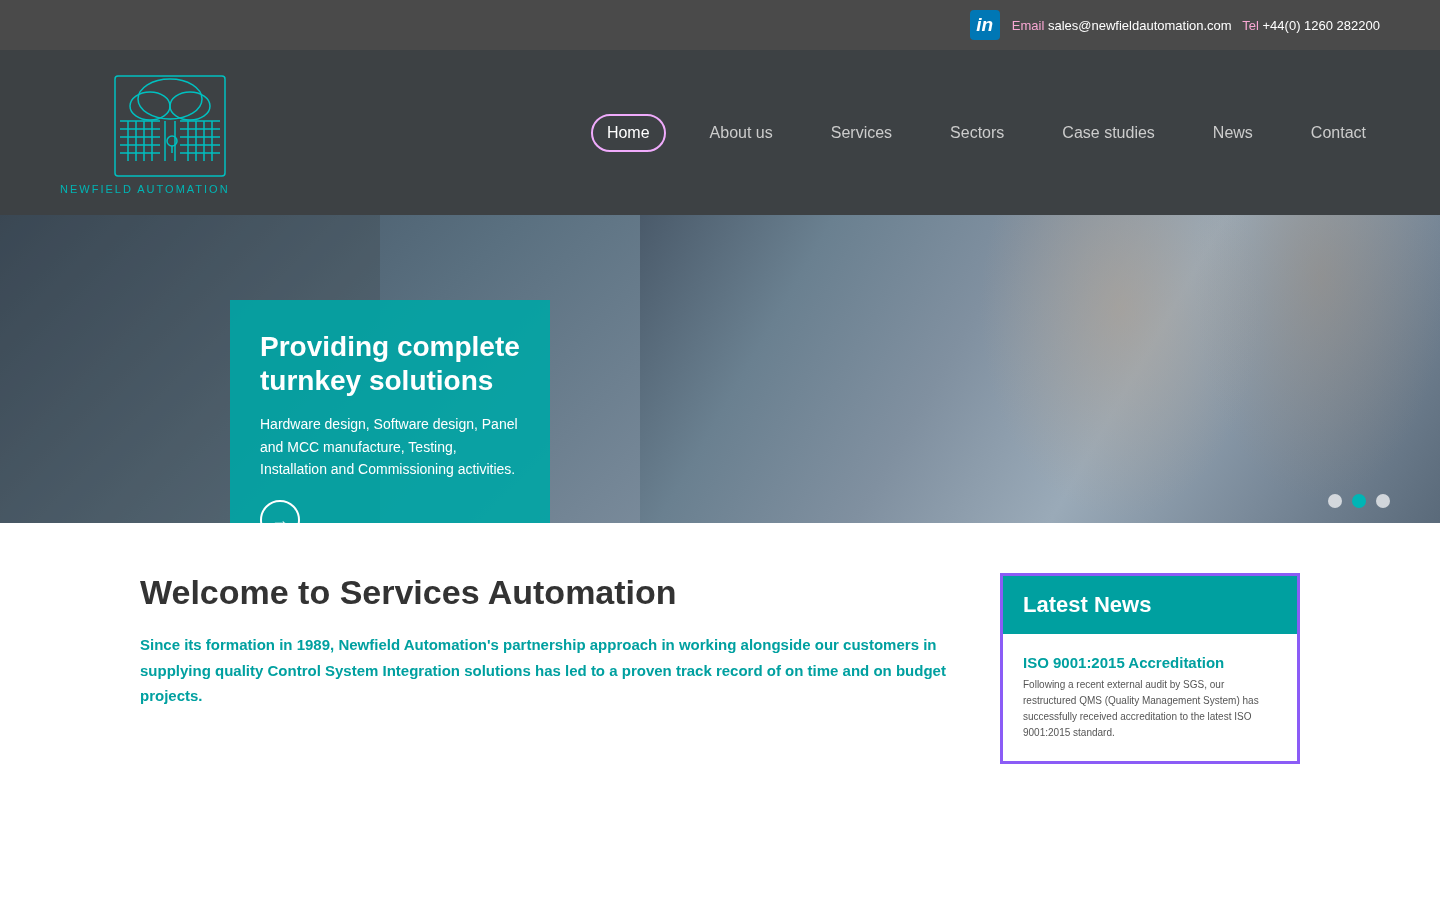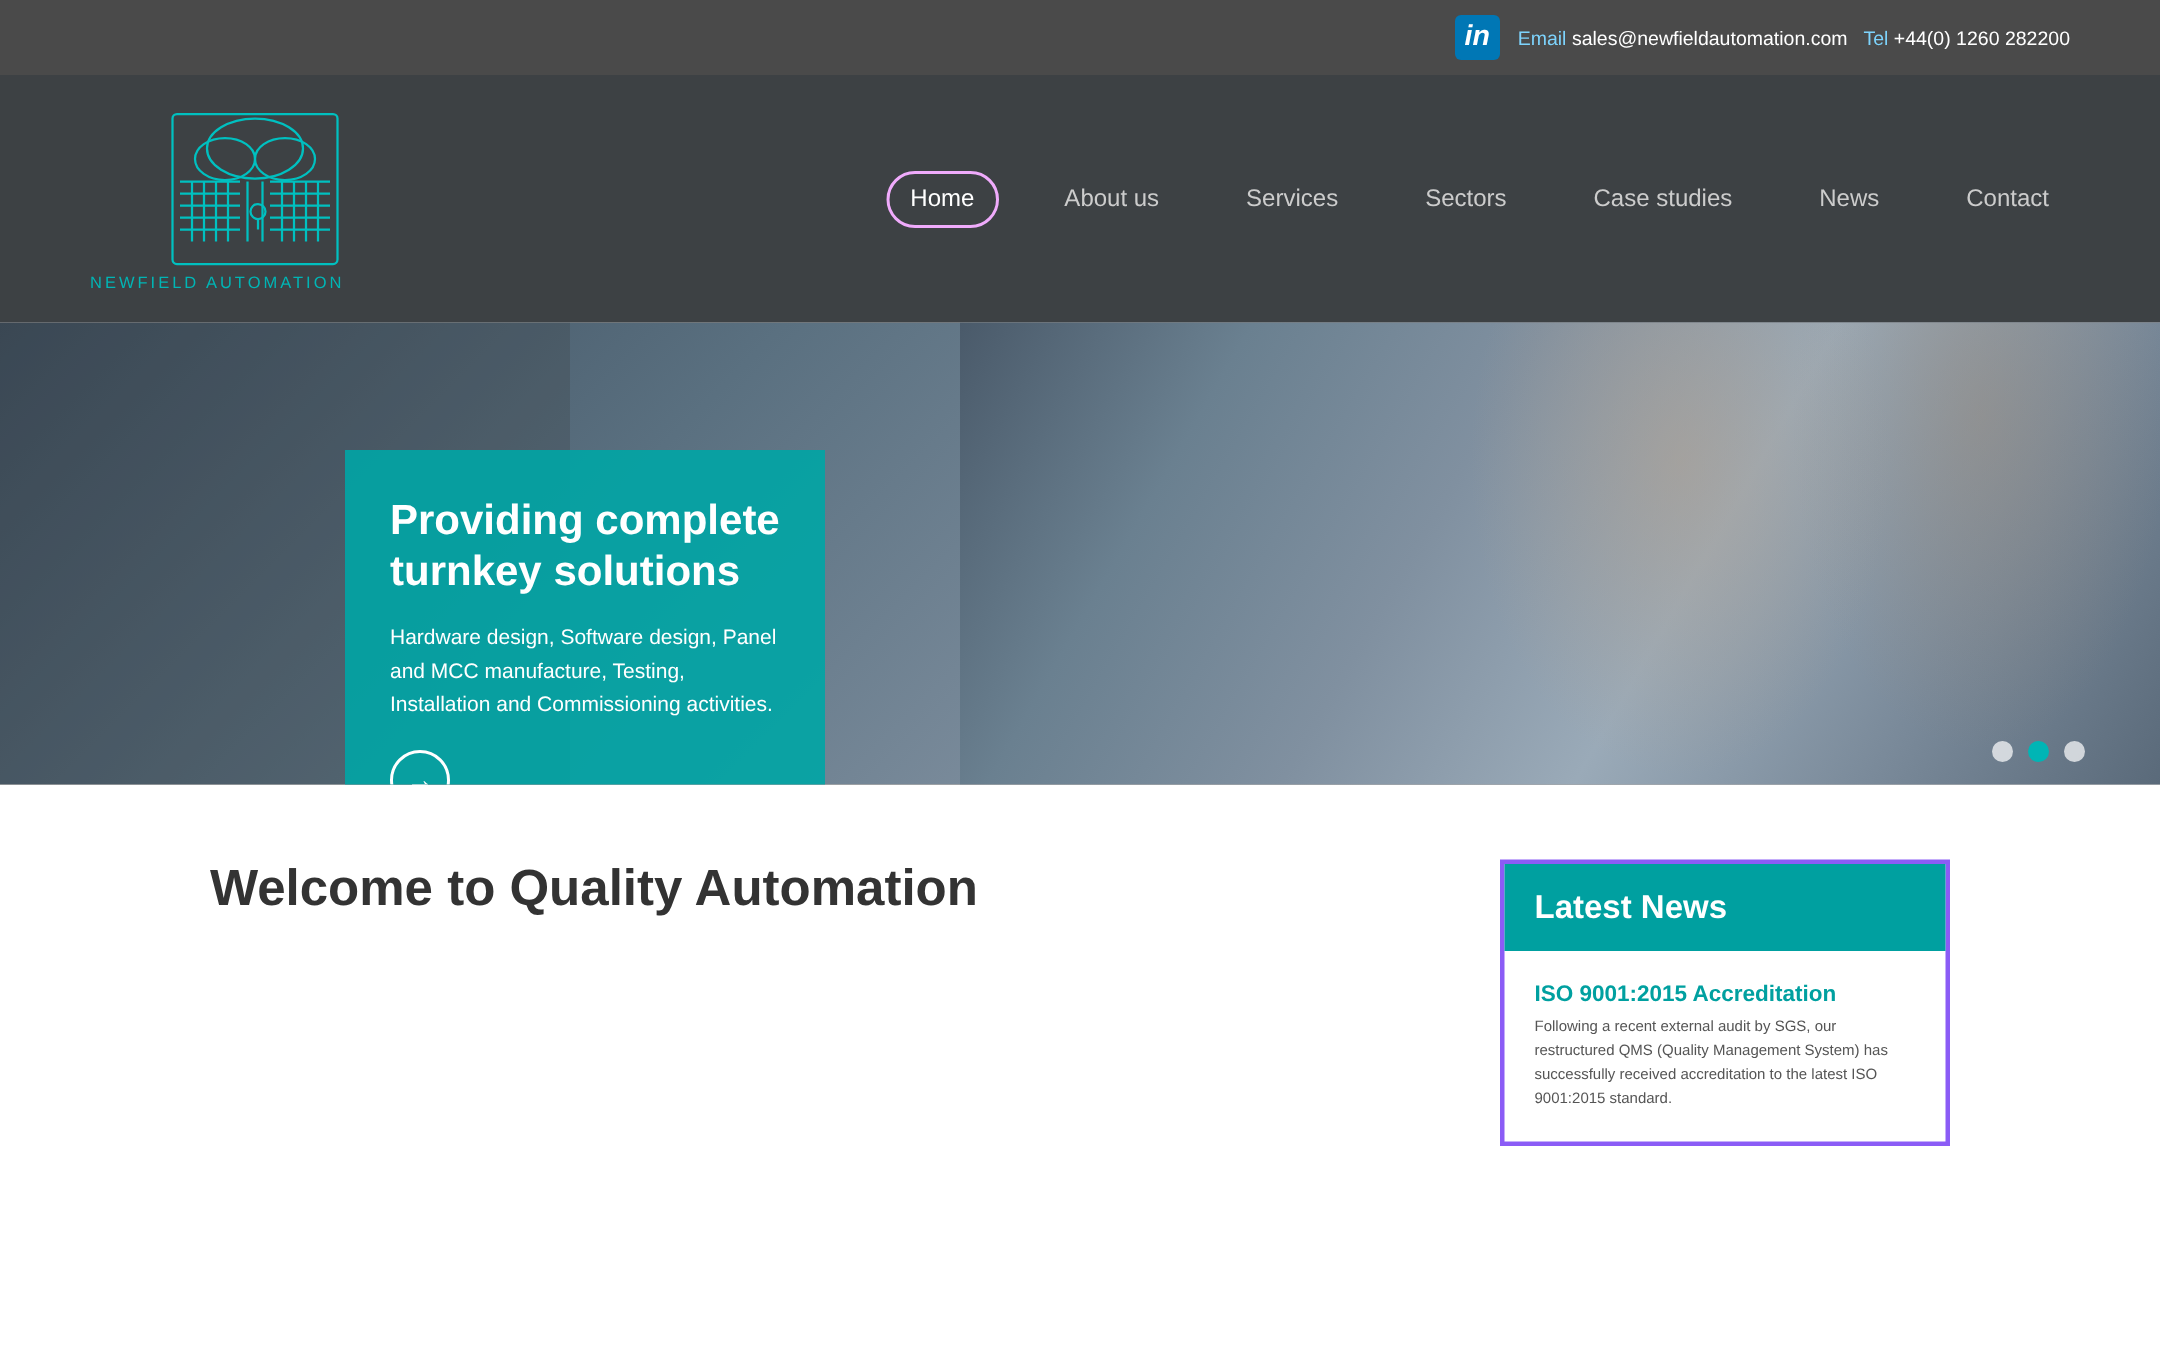--- a/index.html
+++ b/index.html
@@ -26,21 +26,21 @@
       align-items: center;
       justify-content: center;
       border-radius: 4px;
       font-style: italic;
     }
     .top-bar-contact {
       color: #ccc;
       font-size: 13px;
     }
     .top-bar-contact .label {
-      color: #7dd3fc;
+      color: #f9a8d4;
     }
     .top-bar-contact .value {
       color: #fff;
     }
 
     
     .header {
       background: #3d4144;
       height: 165px;
       display: flex;
@@ -319,21 +319,22 @@
 
   <div class="slider-dots">
     <div class="dot inactive"></div>
     <div class="dot active"></div>
     <div class="dot inactive"></div>
   </div>
 </div>
 
 <div class="main-content">
   <div class="left-col">
-    <h2 class="welcome-title">Welcome to Quality Automation</h2>
+    <h2 class="welcome-title">Welcome to Services Automation</h2>
+    <p class="welcome-subtitle">Since its formation in 1989, Newfield Automation's partnership approach in working alongside our customers in supplying quality Control System Integration solutions has led to a proven track record of on time and on budget projects.</p>
   </div>
 
   <div class="right-col">
     <div class="news-box">
       <div class="news-box-header">
         <div class="news-box-header-title">Latest News</div>
       </div>
       <div class="news-box-content">
         <div class="news-item-title">ISO 9001:2015 Accreditation</div>
         <div class="news-item-body">Following a recent external audit by SGS, our restructured QMS (Quality Management System) has successfully received accreditation to the latest ISO 9001:2015 standard.</div>

